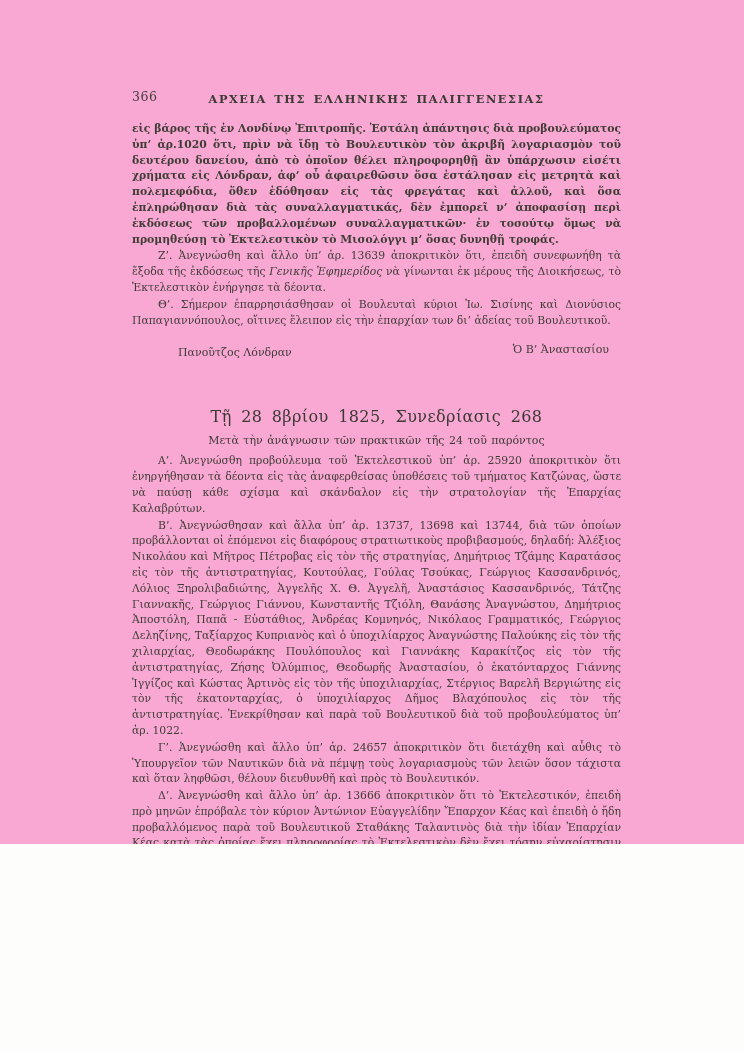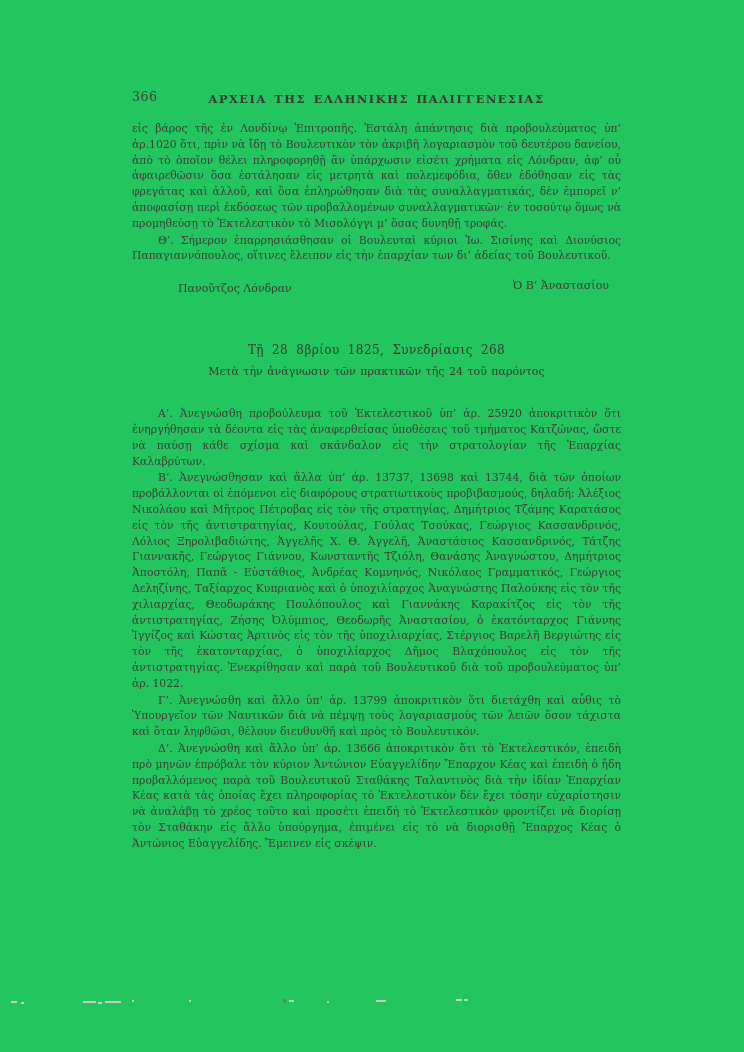--- a/index.html
+++ b/index.html
@@ -1,20 +1,20 @@
 <!DOCTYPE html>
 <html><head>
 <meta charset="utf-8">
 <style>
   * { margin:0; padding:0; box-sizing:border-box; }
   html,body { background:#fdfdfb; }
   .page {
     position:relative;
-    width:744px; height:1052px;
-    background:#22c55e;
+    width:744px; height:844px;
+    background:#f9a8d4;
     font-family:"DejaVu Serif", serif;
     color:#3c3a34;
     overflow:hidden;
   }
   .content {
     position:absolute;
     left:132px; top:88px;
     width:489px;
   }
   .running-header {
@@ -34,51 +34,51 @@
     color:#3b3932;
     font-weight:bold;
   }
   .body-text {
     font-size:10.8px;
     line-height:15.8px;
     text-align:justify;
     color:#403d36;
   }
   .indent { text-indent:26px; }
-  .no-indent { text-indent:0; }
+  .no-indent { text-indent:0;font-weight:bold; }
   .italic { font-style:italic; }
   .signature-row {
     display:flex;
     justify-content:space-between;
     align-items:flex-start;
     padding-left:46px;
     padding-right:12px;
     margin-top:14px;
     font-size:11px;
     color:#3e3c35;
   }
   .sig-left { text-align:center; line-height:21px; }
   .sig-right { line-height:15px; padding-top:0; }
   .session-heading {
     margin-top:44px;
     text-align:center;
     color:#3b3932;
   }
   .session-heading .sh-line1 {
-    font-size:12px; word-spacing:4px; letter-spacing:0.4px;
+    font-size:16px; word-spacing:4px; letter-spacing:0.4px;
     margin-bottom:8px;
     margin-top:28px;
   }
   .session-heading .sh-line2 {
     font-size:11.8px; word-spacing:4px;
     margin-bottom:8px;
   }
   .session-heading .sh-line3 {
     font-size:11px; word-spacing:1px;
-    margin-bottom:28px;
+    margin-bottom:6px;
   }
   .items p { margin-bottom:1px; }
   
   .artifact {
     position:absolute;
     background:#cbcac5;
     height:2px;
   }
   .artifact.dark { background:#77756f; height:4px; }
 </style>
@@ -88,39 +88,40 @@
 <div class="page">
   <div class="content">
 
     <div class="running-header">
       <span class="page-number">366</span>
       <span class="header-title">ΑΡΧΕΙΑ ΤΗΣ ΕΛΛΗΝΙΚΗΣ ΠΑΛΙΓΓΕΝΕΣΙΑΣ</span>
     </div>
 
     <div class="items">
       <p class="body-text no-indent">εἰς βάρος τῆς ἐν Λονδίνῳ Ἐπιτροπῆς. Ἐστάλη ἀπάντησις διὰ προβουλεύματος ὑπ’ ἀρ.1020 ὅτι, πρὶν νὰ ἴδῃ τὸ Βουλευτικὸν τὸν ἀκριβῆ λογαριασμὸν τοῦ δευτέρου δανείου, ἀπὸ τὸ ὁποῖον θέλει πληροφορηθῇ ἂν ὑπάρχωσιν εἰσέτι χρήματα εἰς Λόνδραν, ἀφ’ οὗ ἀφαιρεθῶσιν ὅσα ἐστάλησαν εἰς μετρητὰ καὶ πολεμεφόδια, ὅθεν ἐδόθησαν εἰς τὰς φρεγάτας καὶ ἀλλοῦ, καὶ ὅσα ἐπληρώθησαν διὰ τὰς συναλλαγματικάς, δὲν ἐμπορεῖ ν’ ἀποφασίσῃ περὶ ἐκδόσεως τῶν προβαλλομένων συναλλαγματικῶν· ἐν τοσούτῳ ὅμως νὰ προμηθεύσῃ τὸ Ἐκτελεστικὸν τὸ Μισολόγγι μ’ ὅσας δυνηθῇ τροφάς.</p>
+      <p class="body-text indent"><span>Ζ’. Ἀνεγνώσθη καὶ ἄλλο ὑπ’ ἀρ. 13639 ἀποκριτικὸν ὅτι, ἐπειδὴ συνεφωνήθη τὰ ἔξοδα τῆς ἐκδόσεως τῆς </span><span class="italic">Γενικῆς Ἐφημερίδος</span><span> νὰ γίνωνται ἐκ μέρους τῆς Διοικήσεως, τὸ Ἐκτελεστικὸν ἐνήργησε τὰ δέοντα.</span></p>
       <p class="body-text indent">Θ’. Σήμερον ἐπαρρησιάσθησαν οἱ Βουλευταὶ κύριοι Ἰω. Σισίνης καὶ Διονύσιος Παπαγιαννόπουλος, οἵτινες ἔλειπον εἰς τὴν ἐπαρχίαν των δι’ ἀδείας τοῦ Βουλευτικοῦ.</p>
     </div>
 
     <div class="signature-row">
       <div class="sig-left">
         <div class="sig-name">Πανοῦτζος Λόνδραν</div>
       </div>
       <div class="sig-right">Ὁ Β’ Ἀναστασίου</div>
     </div>
 
     <div class="session-heading">
       <div class="sh-line1">Τῇ 28 8βρίου 1825, Συνεδρίασις 268</div>
       <div class="sh-line3">Μετὰ τὴν ἀνάγνωσιν τῶν πρακτικῶν τῆς 24 τοῦ παρόντος</div>
     </div>
 
     <div class="items">
       <p class="body-text indent">Α’. Ἀνεγνώσθη προβούλευμα τοῦ Ἐκτελεστικοῦ ὑπ’ ἀρ. 25920 ἀποκριτικὸν ὅτι ἐνηργήθησαν τὰ δέοντα εἰς τὰς ἀναφερθείσας ὑποθέσεις τοῦ τμήματος Κατζώνας, ὥστε νὰ παύσῃ κάθε σχίσμα καὶ σκάνδαλον εἰς τὴν στρατολογίαν τῆς Ἐπαρχίας Καλαβρύτων.</p>
       <p class="body-text indent">Β’. Ἀνεγνώσθησαν καὶ ἄλλα ὑπ’ ἀρ. 13737, 13698 καὶ 13744, διὰ τῶν ὁποίων προβάλλονται οἱ ἐπόμενοι εἰς διαφόρους στρατιωτικοὺς προβιβασμούς, δηλαδή: Ἀλέξιος Νικολάου καὶ Μῆτρος Πέτροβας εἰς τὸν τῆς στρατηγίας, Δημήτριος Τζάμης Καρατάσος εἰς τὸν τῆς ἀντιστρατηγίας, Κουτούλας, Γούλας Τσούκας, Γεώργιος Κασσανδρινός, Λόλιος Ξηρολιβαδιώτης, Ἀγγελῆς Χ. Θ. Ἀγγελῆ, Ἀναστάσιος Κασσανδρινός, Τάτζης Γιαννακῆς, Γεώργιος Γιάννου, Κωνσταντῆς Τζιόλη, Θανάσης Ἀναγνώστου, Δημήτριος Ἀποστόλη, Παπᾶ - Εὐστάθιος, Ἀνδρέας Κομνηνός, Νικόλαος Γραμματικός, Γεώργιος Δεληζίνης, Ταξίαρχος Κυπριανὸς καὶ ὁ ὑποχιλίαρχος Ἀναγνώστης Παλούκης εἰς τὸν τῆς χιλιαρχίας, Θεοδωράκης Πουλόπουλος καὶ Γιαννάκης Καρακίτζος εἰς τὸν τῆς ἀντιστρατηγίας, Ζήσης Ὀλύμπιος, Θεοδωρῆς Ἀναστασίου, ὁ ἑκατόνταρχος Γιάννης Ἰγγίζος καὶ Κώστας Ἀρτινὸς εἰς τὸν τῆς ὑποχιλιαρχίας, Στέργιος Βαρελῆ Βεργιώτης εἰς τὸν τῆς ἑκατονταρχίας, ὁ ὑποχιλίαρχος Δῆμος Βλαχόπουλος εἰς τὸν τῆς ἀντιστρατηγίας. Ἐνεκρίθησαν καὶ παρὰ τοῦ Βουλευτικοῦ διὰ τοῦ προβουλεύματος ὑπ’ ἀρ. 1022.</p>
-      <p class="body-text indent">Γ’. Ἀνεγνώσθη καὶ ἄλλο ὑπ’ ἀρ. 13799 ἀποκριτικὸν ὅτι διετάχθη καὶ αὖθις τὸ Ὑπουργεῖον τῶν Ναυτικῶν διὰ νὰ πέμψῃ τοὺς λογαριασμοὺς τῶν λειῶν ὅσον τάχιστα καὶ ὅταν ληφθῶσι, θέλουν διευθυνθῆ καὶ πρὸς τὸ Βουλευτικόν.</p>
+      <p class="body-text indent">Γ’. Ἀνεγνώσθη καὶ ἄλλο ὑπ’ ἀρ. 24657 ἀποκριτικὸν ὅτι διετάχθη καὶ αὖθις τὸ Ὑπουργεῖον τῶν Ναυτικῶν διὰ νὰ πέμψῃ τοὺς λογαριασμοὺς τῶν λειῶν ὅσον τάχιστα καὶ ὅταν ληφθῶσι, θέλουν διευθυνθῆ καὶ πρὸς τὸ Βουλευτικόν.</p>
       <p class="body-text indent">Δ’. Ἀνεγνώσθη καὶ ἄλλο ὑπ’ ἀρ. 13666 ἀποκριτικὸν ὅτι τὸ Ἐκτελεστικόν, ἐπειδὴ πρὸ μηνῶν ἐπρόβαλε τὸν κύριον Ἀντώνιον Εὐαγγελίδην Ἔπαρχον Κέας καὶ ἐπειδὴ ὁ ἤδη προβαλλόμενος παρὰ τοῦ Βουλευτικοῦ Σταθάκης Ταλαντινὸς διὰ τὴν ἰδίαν Ἐπαρχίαν Κέας κατὰ τὰς ὁποίας ἔχει πληροφορίας τὸ Ἐκτελεστικὸν δὲν ἔχει τόσην εὐχαρίστησιν νὰ ἀναλάβῃ τὸ χρέος τοῦτο καὶ προσέτι ἐπειδὴ τὸ Ἐκτελεστικὸν φροντίζει νὰ διορίσῃ τὸν Σταθάκην εἰς ἄλλο ὑπούργημα, ἐπιμένει εἰς τὸ νὰ διορισθῇ Ἔπαρχος Κέας ὁ Ἀντώνιος Εὐαγγελίδης. Ἔμεινεν εἰς σκέψιν.</p>
     </div>
 
   </div>
 
   <div class="artifact" style="left:11px; top:1001px; width:6px;"></div>
   <div class="artifact" style="left:21px; top:1002px; width:3px;"></div>
   <div class="artifact" style="left:83px; top:1001px; width:13px;"></div>
   <div class="artifact" style="left:98px; top:1002px; width:4px;"></div>
   <div class="artifact" style="left:105px; top:1001px; width:16px;"></div>

